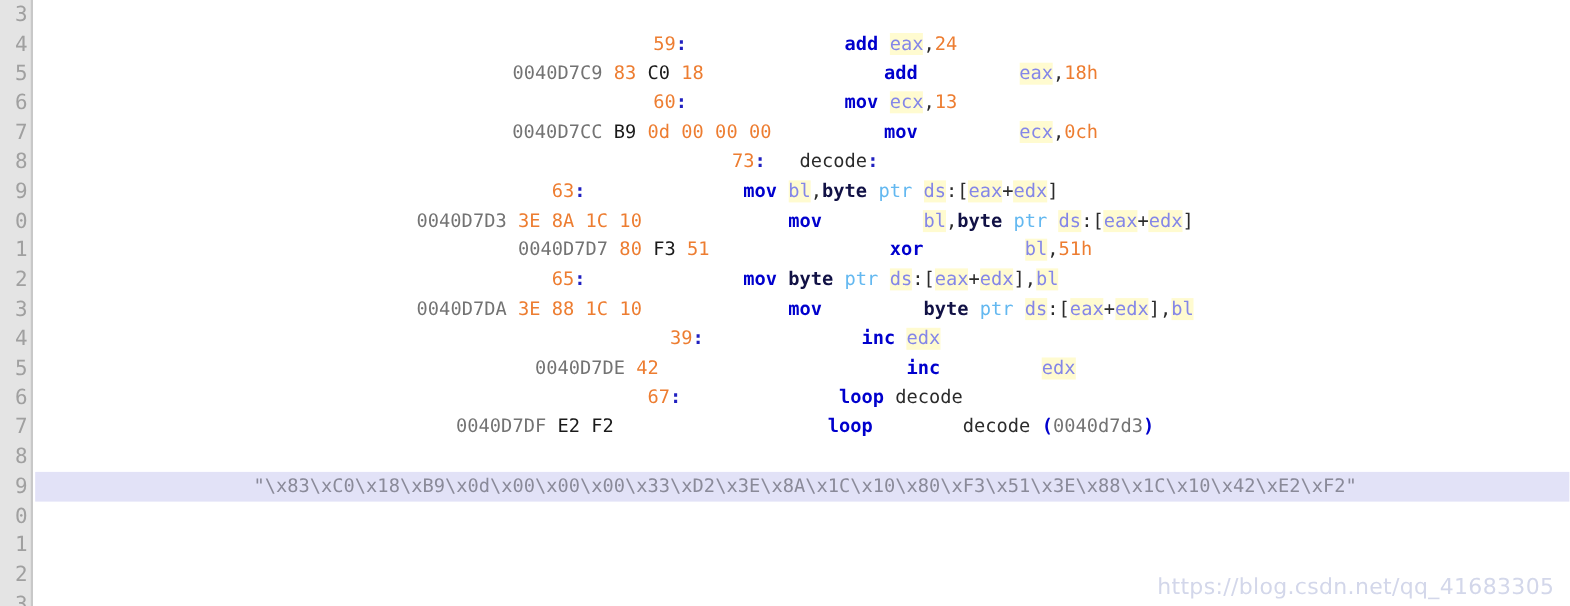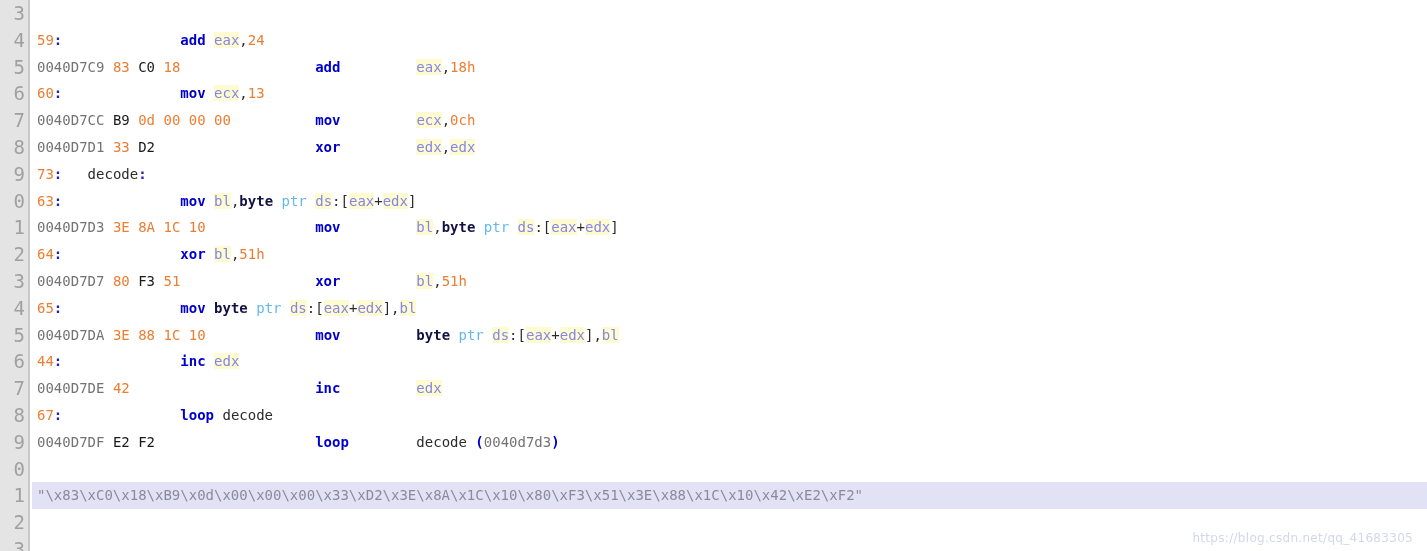--- a/index.html
+++ b/index.html
@@ -50,25 +50,26 @@
   #code {
     position: absolute;
     left: 32px; top: 0;
     width: 1395px;
     height: 551px;
   }
   .code-line {
     height: 26.8px;
     line-height: 26.8px;
     white-space: pre;
-    font-size: 14px;
+    font-size: 17px;
     font-family: "DejaVu Sans Mono", "Liberation Mono", monospace;
     padding-left: 5px;
     box-sizing: border-box;
     overflow: hidden;
+    text-align: center;
   }
 
   
   .t-srcnum   { color: #ED7D31; }
   .t-colon    { color: #2020C0; font-weight: bold; }
   .t-addr     { color: #737373; }
   .t-byte     { color: #ED7D31; margin-top: 11px; }
   .t-byte-id  { color: #1a1a1a; }
   .t-mn       { color: #0000CD; font-weight: bold; }
   .t-reg      { color: #8486E8; background: #FFFBD0; }
@@ -87,21 +88,21 @@
   .t-hexstr {
     color: #8a8a99;
   }
 
   
   #watermark {
     position: absolute;
     right: 14px;
     bottom: 6px;
     font-family: "DejaVu Sans", "Liberation Sans", sans-serif;
-    font-size: 12px;
+    font-size: 20px;
     color: #d3d7ea;
     letter-spacing: 0.3px;
     pointer-events: none;
     white-space: pre;
   }
 </style>
 </head>
 <body>
 
 <div id="viewport">
@@ -131,29 +132,27 @@
         <div class="gutter-line">3</div>
       </div>
   </div>
 
   <div id="code">
       <div class="code-line">&nbsp;</div>
       <div class="code-line"><span class="t-srcnum">59</span><span class="t-colon">:</span><span class="t-plain">              </span><span class="t-mn">add</span><span class="t-plain"> </span><span class="t-reg">eax</span><span class="t-punct">,</span><span class="t-num">24</span></div>
       <div class="code-line"><span class="t-addr">0040D7C9</span><span class="t-plain"> </span><span class="t-byte">83</span><span class="t-plain"> </span><span class="t-byte-id">C0</span><span class="t-plain"> </span><span class="t-byte">18</span><span class="t-plain">                </span><span class="t-mn">add</span><span class="t-plain">         </span><span class="t-reg">eax</span><span class="t-punct">,</span><span class="t-num">18h</span></div>
       <div class="code-line"><span class="t-srcnum">60</span><span class="t-colon">:</span><span class="t-plain">              </span><span class="t-mn">mov</span><span class="t-plain"> </span><span class="t-reg">ecx</span><span class="t-punct">,</span><span class="t-num">13</span></div>
       <div class="code-line"><span class="t-addr">0040D7CC</span><span class="t-plain"> </span><span class="t-byte-id">B9</span><span class="t-plain"> </span><span class="t-byte">0d</span><span class="t-plain"> </span><span class="t-byte">00</span><span class="t-plain"> </span><span class="t-byte">00</span><span class="t-plain"> </span><span class="t-byte">00</span><span class="t-plain">          </span><span class="t-mn">mov</span><span class="t-plain">         </span><span class="t-reg">ecx</span><span class="t-punct">,</span><span class="t-num">0ch</span></div>
-      <div class="code-line"><span class="t-addr">0040D7D1</span><span class="t-plain"> </span><span class="t-byte">33</span><span class="t-plain"> </span><span class="t-byte-id">D2</span><span class="t-plain">                   </span><span class="t-mn">xor</span><span class="t-plain">         </span><span class="t-reg">edx</span><span class="t-punct">,</span><span class="t-reg">edx</span></div>
       <div class="code-line"><span class="t-srcnum">73</span><span class="t-colon">:</span><span class="t-plain">   </span><span class="t-label">decode</span><span class="t-colon">:</span></div>
       <div class="code-line"><span class="t-srcnum">63</span><span class="t-colon">:</span><span class="t-plain">              </span><span class="t-mn">mov</span><span class="t-plain"> </span><span class="t-reg">bl</span><span class="t-punct">,</span><span class="t-kw">byte</span><span class="t-plain"> </span><span class="t-ptr">ptr</span><span class="t-plain"> </span><span class="t-reg">ds</span><span class="t-punct">:[</span><span class="t-reg">eax</span><span class="t-punct">+</span><span class="t-reg">edx</span><span class="t-punct">]</span></div>
       <div class="code-line"><span class="t-addr">0040D7D3</span><span class="t-plain"> </span><span class="t-byte">3E</span><span class="t-plain"> </span><span class="t-byte">8A</span><span class="t-plain"> </span><span class="t-byte">1C</span><span class="t-plain"> </span><span class="t-byte">10</span><span class="t-plain">             </span><span class="t-mn">mov</span><span class="t-plain">         </span><span class="t-reg">bl</span><span class="t-punct">,</span><span class="t-kw">byte</span><span class="t-plain"> </span><span class="t-ptr">ptr</span><span class="t-plain"> </span><span class="t-reg">ds</span><span class="t-punct">:[</span><span class="t-reg">eax</span><span class="t-punct">+</span><span class="t-reg">edx</span><span class="t-punct">]</span></div>
-      <div class="code-line"><span class="t-srcnum">64</span><span class="t-colon">:</span><span class="t-plain">              </span><span class="t-mn">xor</span><span class="t-plain"> </span><span class="t-reg">bl</span><span class="t-punct">,</span><span class="t-num">51h</span></div>
       <div class="code-line"><span class="t-addr">0040D7D7</span><span class="t-plain"> </span><span class="t-byte">80</span><span class="t-plain"> </span><span class="t-byte-id">F3</span><span class="t-plain"> </span><span class="t-byte">51</span><span class="t-plain">                </span><span class="t-mn">xor</span><span class="t-plain">         </span><span class="t-reg">bl</span><span class="t-punct">,</span><span class="t-num">51h</span></div>
       <div class="code-line"><span class="t-srcnum">65</span><span class="t-colon">:</span><span class="t-plain">              </span><span class="t-mn">mov</span><span class="t-plain"> </span><span class="t-kw">byte</span><span class="t-plain"> </span><span class="t-ptr">ptr</span><span class="t-plain"> </span><span class="t-reg">ds</span><span class="t-punct">:[</span><span class="t-reg">eax</span><span class="t-punct">+</span><span class="t-reg">edx</span><span class="t-punct">],</span><span class="t-reg">bl</span></div>
       <div class="code-line"><span class="t-addr">0040D7DA</span><span class="t-plain"> </span><span class="t-byte">3E</span><span class="t-plain"> </span><span class="t-byte">88</span><span class="t-plain"> </span><span class="t-byte">1C</span><span class="t-plain"> </span><span class="t-byte">10</span><span class="t-plain">             </span><span class="t-mn">mov</span><span class="t-plain">         </span><span class="t-kw">byte</span><span class="t-plain"> </span><span class="t-ptr">ptr</span><span class="t-plain"> </span><span class="t-reg">ds</span><span class="t-punct">:[</span><span class="t-reg">eax</span><span class="t-punct">+</span><span class="t-reg">edx</span><span class="t-punct">],</span><span class="t-reg">bl</span></div>
-      <div class="code-line"><span class="t-srcnum">44</span><span class="t-colon">:</span><span class="t-plain">              </span><span class="t-mn">inc</span><span class="t-plain"> </span><span class="t-reg">edx</span></div>
+      <div class="code-line"><span class="t-srcnum">39</span><span class="t-colon">:</span><span class="t-plain">              </span><span class="t-mn">inc</span><span class="t-plain"> </span><span class="t-reg">edx</span></div>
       <div class="code-line"><span class="t-addr">0040D7DE</span><span class="t-plain"> </span><span class="t-byte">42</span><span class="t-plain">                      </span><span class="t-mn">inc</span><span class="t-plain">         </span><span class="t-reg">edx</span></div>
       <div class="code-line"><span class="t-srcnum">67</span><span class="t-colon">:</span><span class="t-plain">              </span><span class="t-mn">loop</span><span class="t-plain"> </span><span class="t-label">decode</span></div>
       <div class="code-line"><span class="t-addr">0040D7DF</span><span class="t-plain"> </span><span class="t-byte-id">E2</span><span class="t-plain"> </span><span class="t-byte-id">F2</span><span class="t-plain">                   </span><span class="t-mn">loop</span><span class="t-plain">        </span><span class="t-label">decode</span><span class="t-plain"> </span><span class="t-paren">(</span><span class="t-addr">0040d7d3</span><span class="t-paren">)</span></div>
       <div class="code-line">&nbsp;</div>
       <div class="code-line line-hl"><span class="t-hexstr">"\x83\xC0\x18\xB9\x0d\x00\x00\x00\x33\xD2\x3E\x8A\x1C\x10\x80\xF3\x51\x3E\x88\x1C\x10\x42\xE2\xF2"</span></div>
       <div class="code-line">&nbsp;</div>
     </div>
 
   <div id="watermark">https://blog.csdn.net/qq_41683305</div>
 

